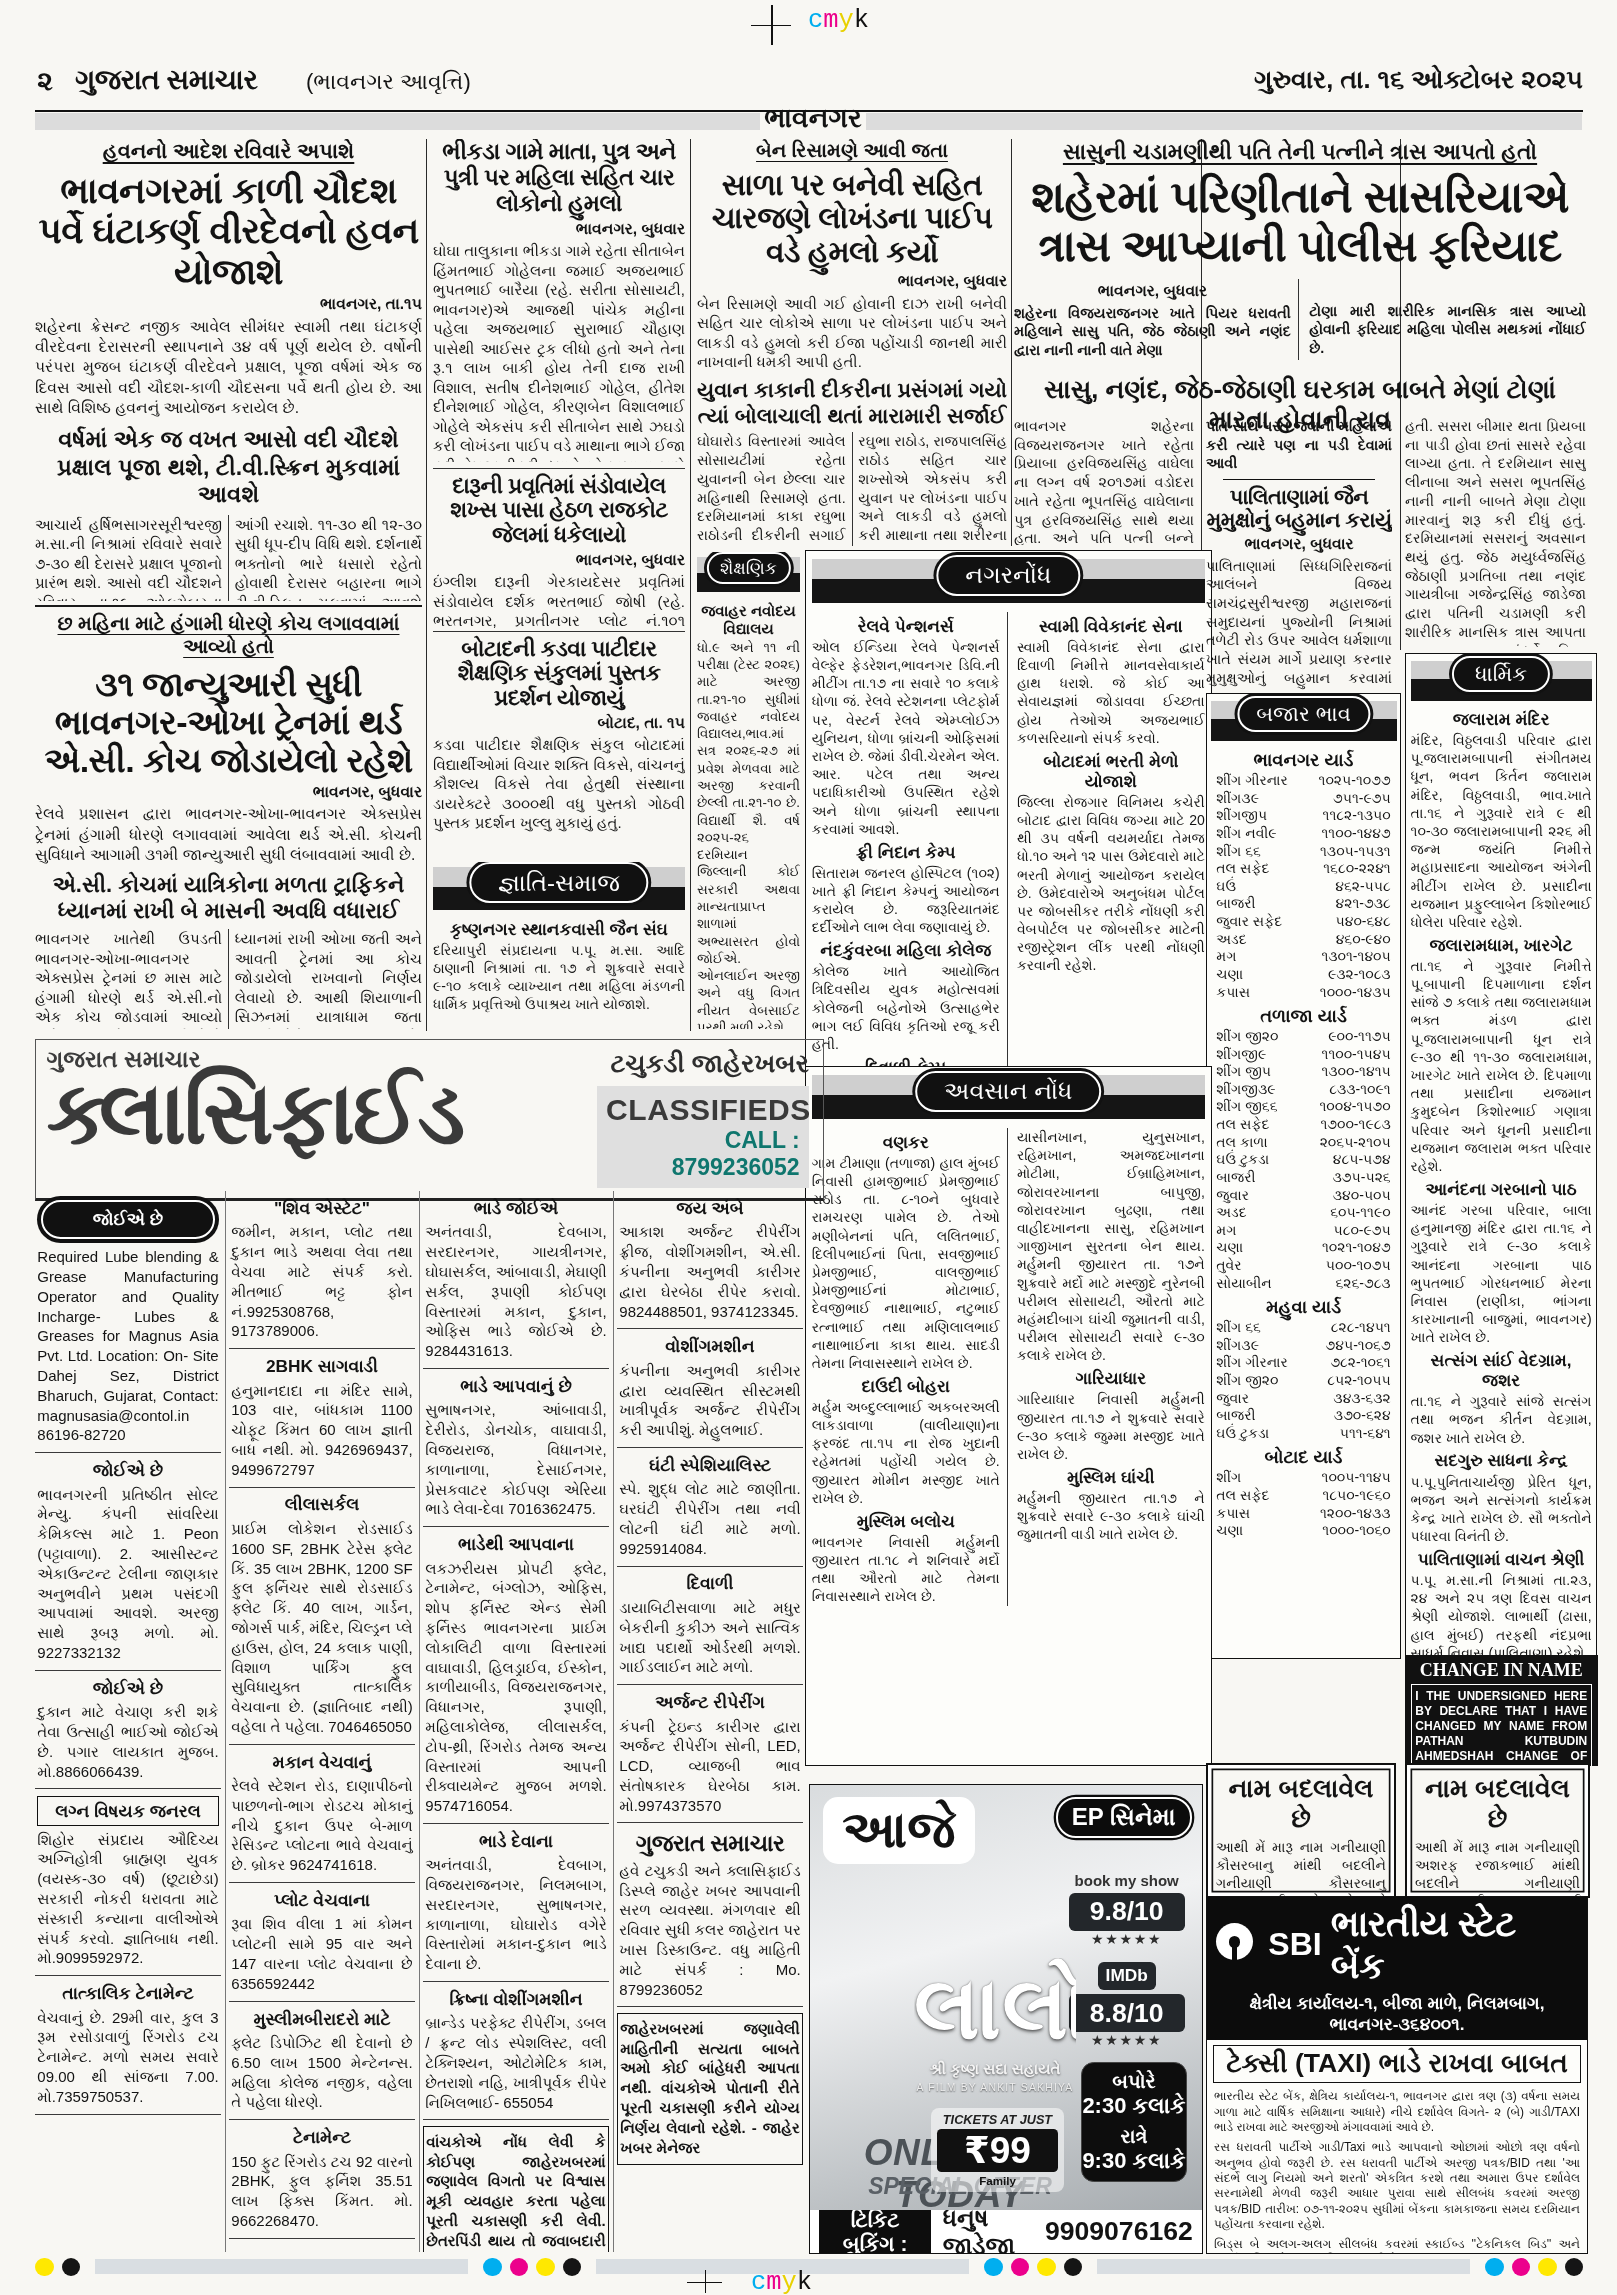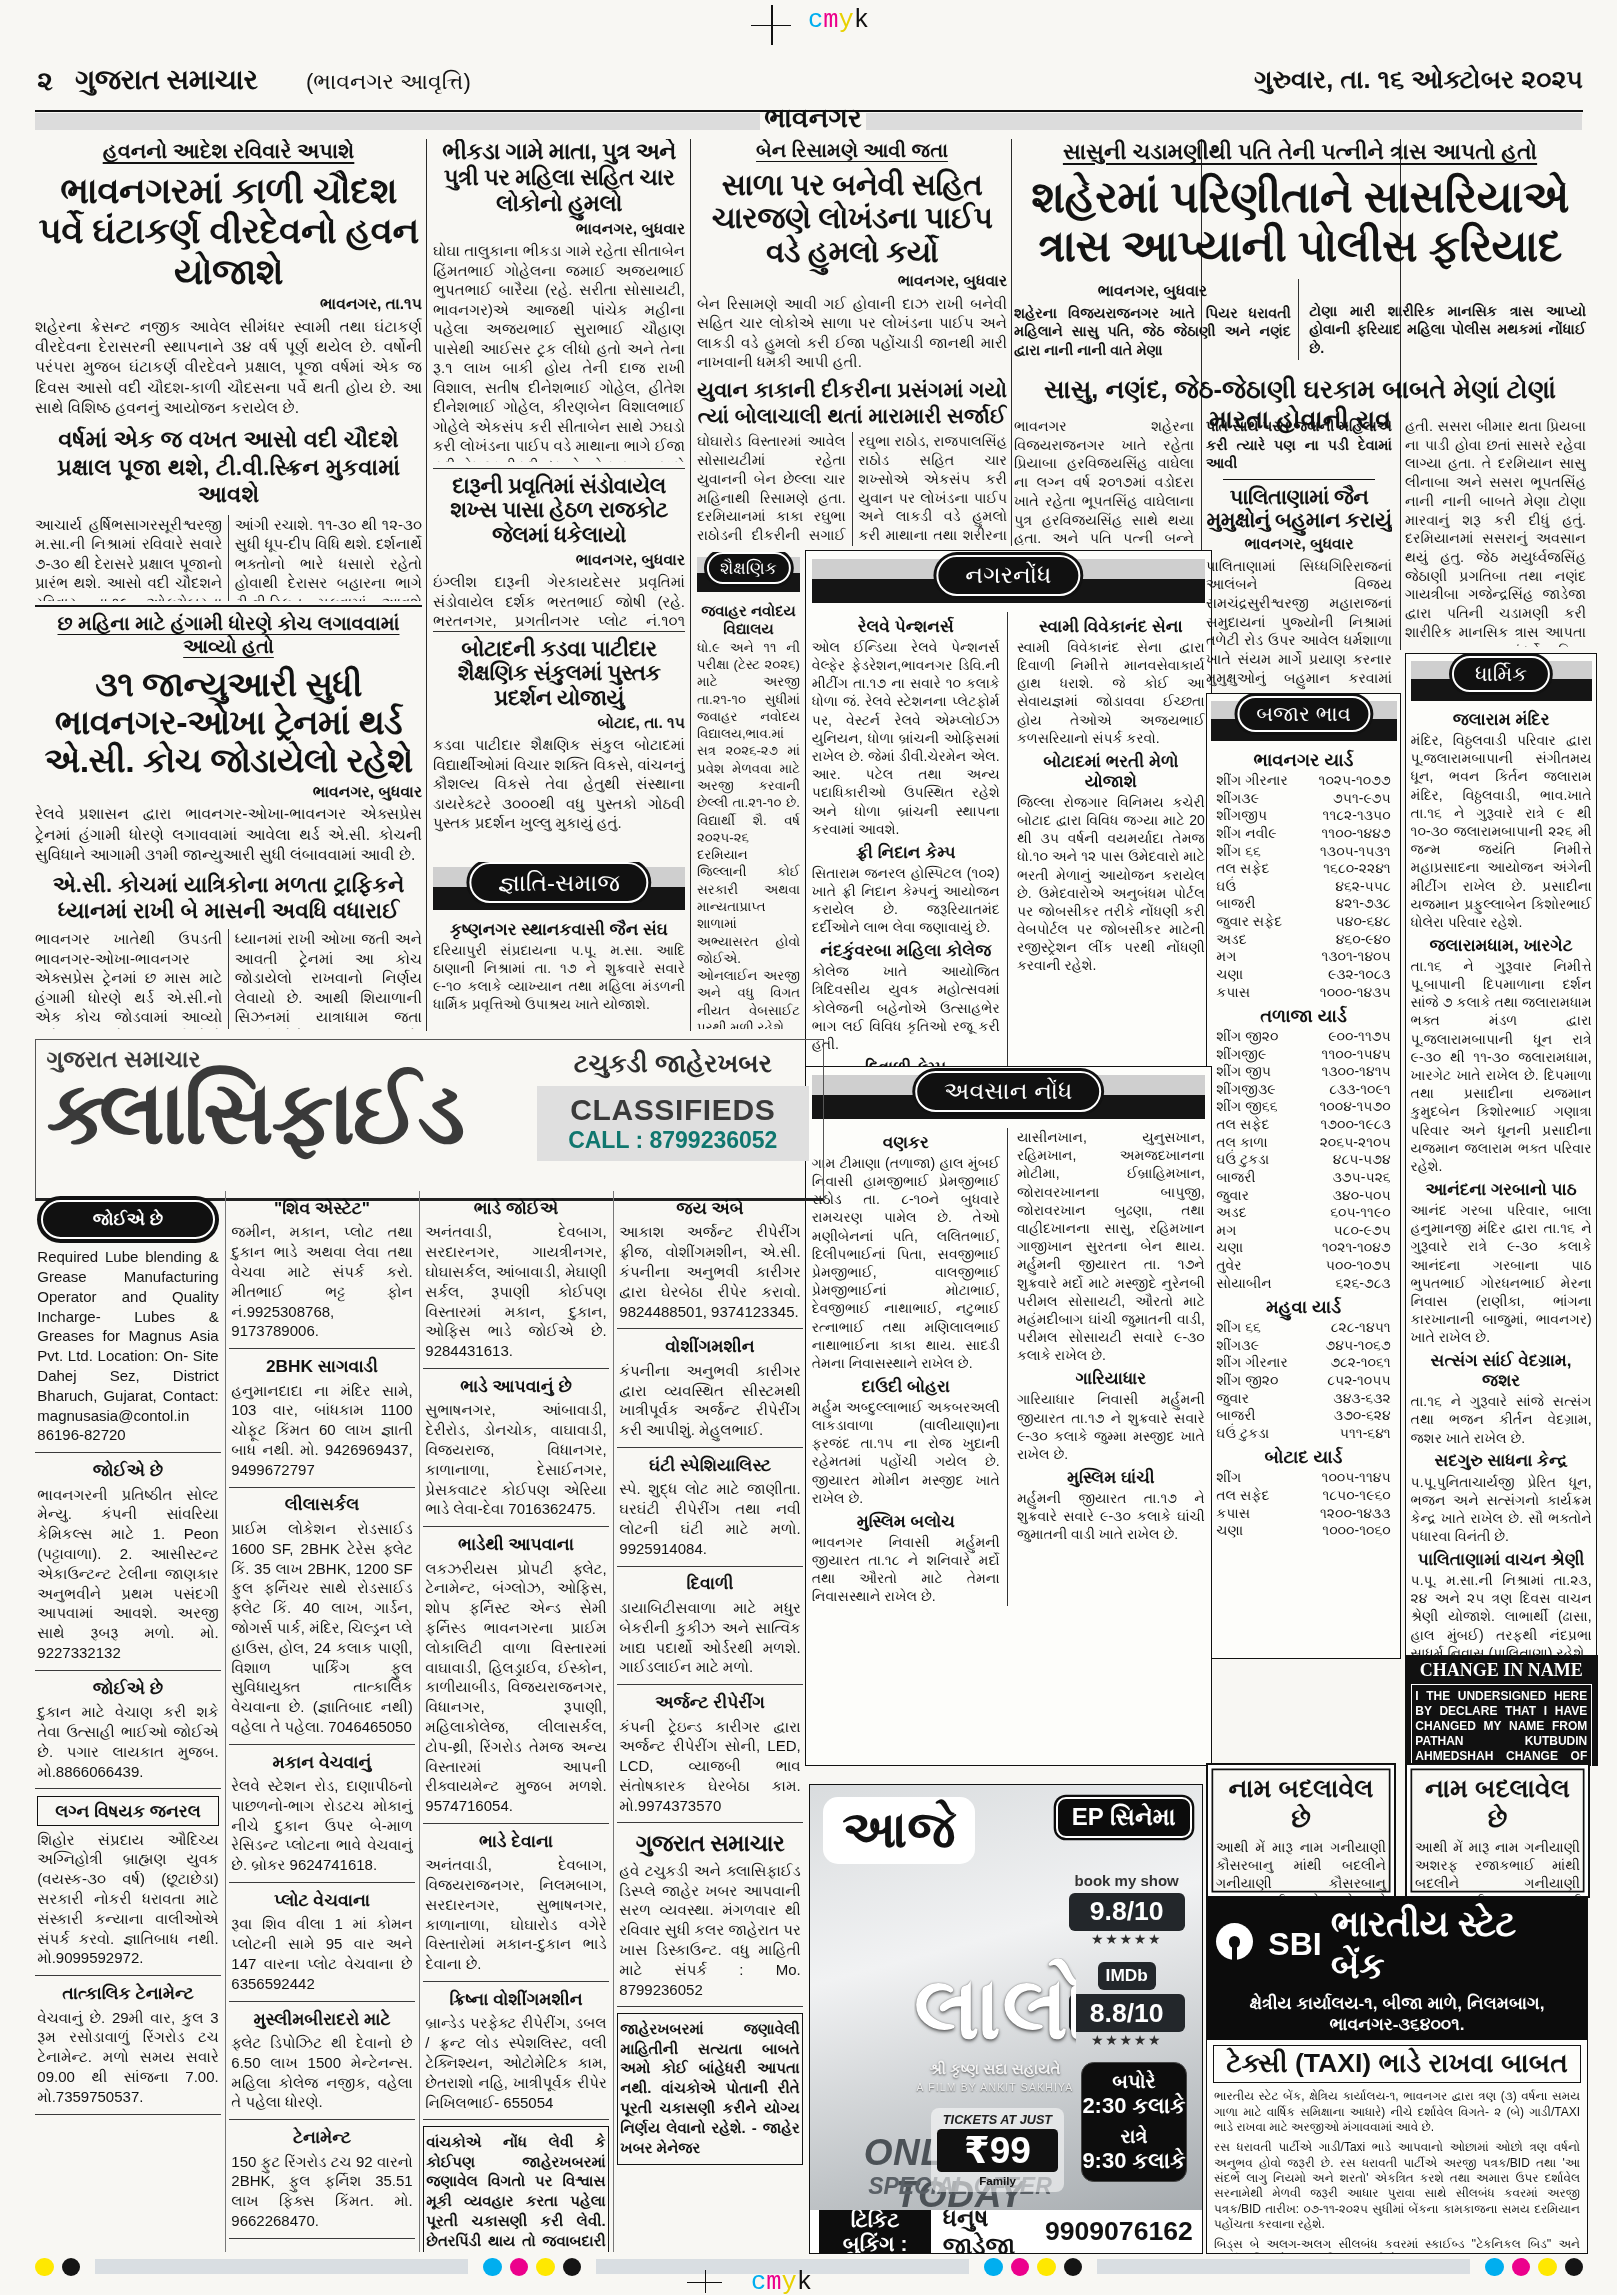--- a/index.html
+++ b/index.html
@@ -461,21 +461,21 @@
             <div class="nhead">મુસ્લિમ ઘાંચી</div>
             <div class="nbody">મર્હુમની જીયારત તા.૧૭ ને શુક્રવારે સવારે ૯-૩૦ કલાકે ઘાંચી જુમાતની વાડી ખાતે રાખેલ છે.</div>
           </div>
         </div>
     </div>
   </div>
 
   <div class="abs" style="left:35px;top:1039px;width:766px;height:146px;border:1.2px solid #555;border-bottom:3.5px solid #222;padding:5.8px 10.4px">
     <div class="b" style="font-size:23px;color:#3c3c3c">ગુજરાત સમાચાર</div>
     <div class="b" style="font-size:87px;line-height:1;color:#3a3a3a;letter-spacing:-2.3px;margin-top:-3.5px">ક્લાસિફાઈડ</div>
-    <div class="abs" style="right:14px;top:9.2px;width:272px;text-align:center">
+    <div class="abs" style="right:14px;top:9.2px;width:212px;text-align:right">
       <div class="b" style="font-size:25.4px;color:#2e2e2e">ટચુકડી જાહેરખબર</div>
       <div style="background:#dfdfdf;margin-top:7px;padding:7px 9.2px">
         <div class="b" style="font-size:30px;color:#3a3a3a;letter-spacing:0.6px">CLASSIFIEDS</div>
         <div class="b" style="font-size:23px;color:#0f766e">CALL : 8799236052</div>
       </div>
     </div>
   </div>
 
   <div class="clcol" style="left:35px;width:186px">
       <div class="cl-block oval">
@@ -582,21 +582,21 @@
       <div class="cl-block note">
         <div class="cl-body">જાહેરખબરમાં જણાવેલી માહિતીની સત્યતા બાબતે અમો કોઈ બાંહેધરી આપતા નથી. વાંચકોએ પોતાની રીતે પૂરતી ચકાસણી કરીને યોગ્ય નિર્ણય લેવાનો રહેશે. - જાહેર ખબર મેનેજર</div>
       </div>
     </div>
   <div class="vline" style="left:225px;top:1191px;height:1061px;width:0.6px;background:#777"></div>
   <div class="vline" style="left:419px;top:1191px;height:1061px;width:0.6px;background:#777"></div>
   <div class="vline" style="left:613px;top:1191px;height:1061px;width:0.6px;background:#777"></div>
 
   <div class="abs movie" style="left:809px;top:1784px;width:392px;height:468px">
     <div class="abs" style="left:12.7px;top:11.6px;background:#fff;border-radius:15px;padding:3.5px 19.6px;font-size:51px;font-weight:bold">આજે</div>
-    <div class="abs cinbox" style="right:10.4px;top:11.6px;border-radius:10px;padding:4.6px 14px;font-size:24px;font-weight:bold">EP સિનેમા</div>
+    <div class="abs cinbox" style="right:10.4px;top:11.6px;border-radius:20px;padding:4.6px 14px;font-size:24px;font-weight:bold">EP સિનેમા</div>
     <div class="abs" style="right:17.3px;top:87px;width:116px;text-align:center">
       <div class="b" style="font-size:15px;color:#333">book my show</div>
       <div class="rate" style="font-size:26.6px;margin-top:3.5px">9.8/10</div>
       <div style="font-size:14px;color:#2e2e2e;letter-spacing:1.7px">★★★★★</div>
       <div class="rate" style="font-size:17.3px;margin-top:15px;display:inline-block">IMDb</div>
       <div class="rate" style="font-size:26.6px;margin-top:4.6px">8.8/10</div>
       <div style="font-size:14px;color:#2e2e2e;letter-spacing:1.7px">★★★★★</div>
     </div>
     <div class="abs" style="left:104px;top:173px;width:162px;text-align:center">
       <div class="mtitle" style="font-size:87px">લાલો</div>

